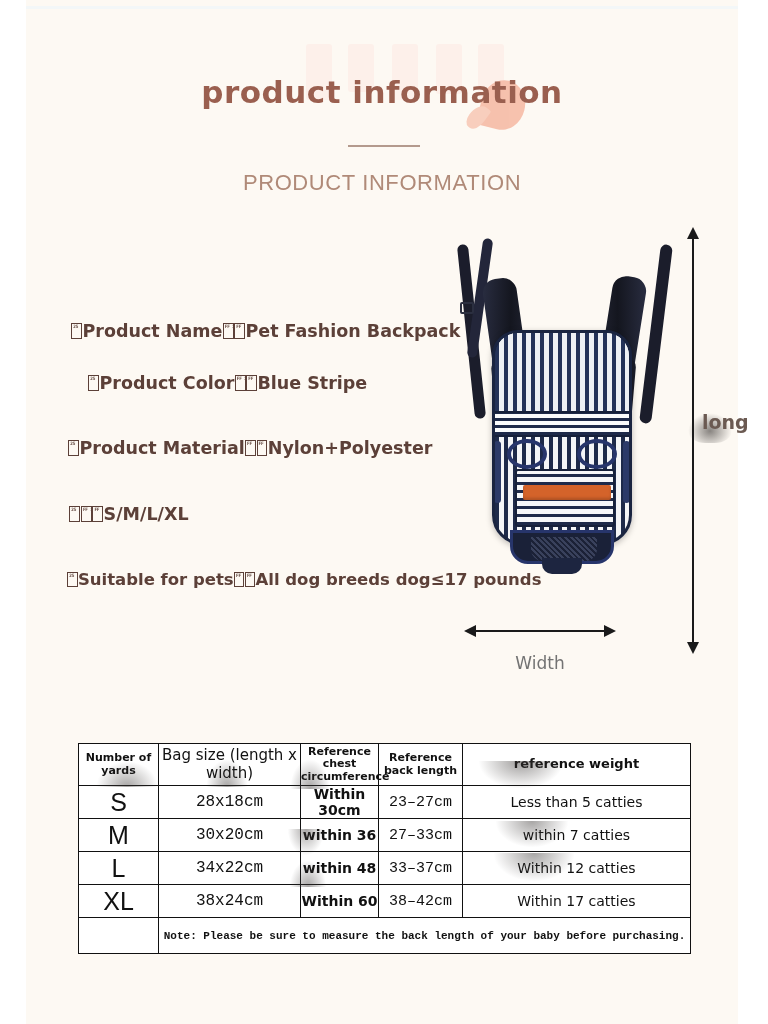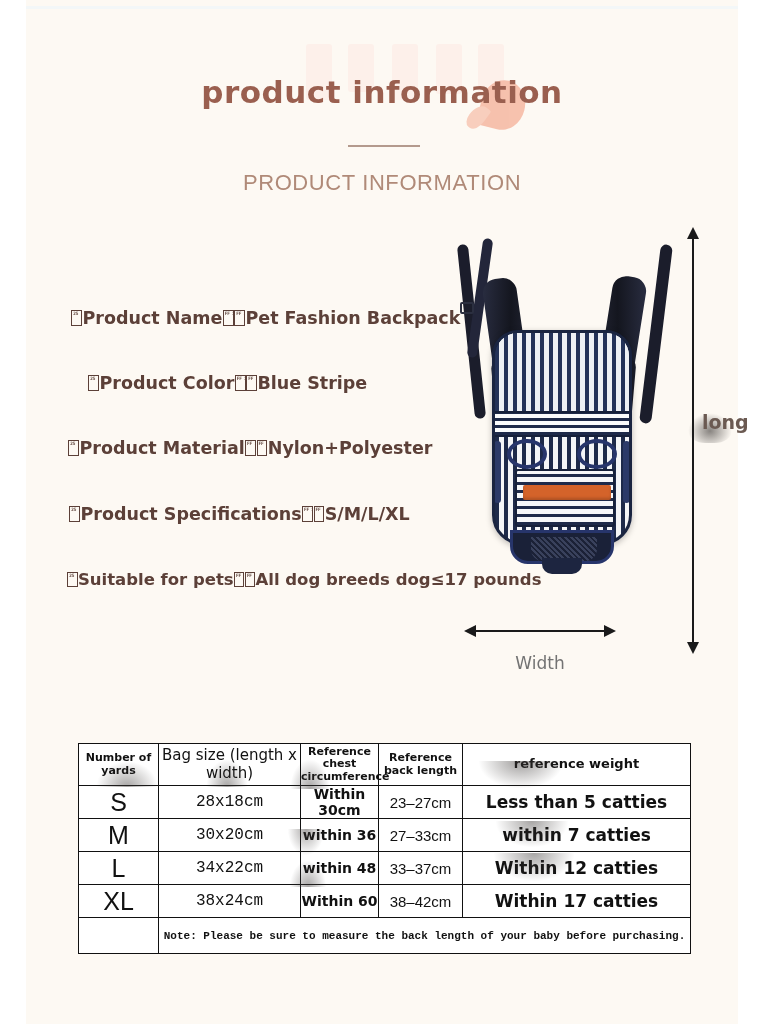--- a/index.html
+++ b/index.html
@@ -101,21 +101,21 @@
   
   .spec-list { position: absolute; left: 66px; top: 310px; width: 390px; }
   .spec-line {
     font-family: "DejaVu Sans", sans-serif;
     font-size: 17.5px;
     font-weight: 700;
     color: #5c4038;
     white-space: nowrap;
     line-height: 1;
   }
-  .spec-line.l1 { position:absolute; left: 5px;  top: 0px; }
+  .spec-line.l1 { position:absolute; left: 5px;  top: 13px; }
   .spec-line.l2 { position:absolute; left: 22px; top: 65px; }
   .spec-line.l3 { position:absolute; left: 2px;  top: 130px; }
   .spec-line.l4 { position:absolute; left: 3px;  top: 196px; }
   .spec-line.l5 { position:absolute; left: 1px;  top: 262px; font-size: 16.5px; }
 
   .tofu {
     display: inline-block;
     width: .62em; height: .92em;
     border: 1.3px solid #5c4038;
     vertical-align: -2px;
@@ -377,25 +377,25 @@
   td.bag-size {
     font-size: 16px;
     font-family: Liberation Mono, monospace;
   }
   td.chest {
     font-size: 14px;
     font-weight: 700;
   }
   td.backlen {
     font-size: 15px;
-    font-family: Liberation Sans, sans-serif;
+    font-family: Liberation Mono, monospace;
   }
   td.weight {
-    font-size: 17px;
-    font-weight: 700;
+    font-size: 14px;
+    font-weight: 400;
   }
   td.note-cell {
     height: 36px;
     font-size: 11px;
     font-weight: 700;
     font-family: Liberation Mono, monospace;
   }
   td.note-blank { border-right: 1.6px solid #111; }
 
   
@@ -459,21 +459,21 @@
 
     <div class="spec-line l2">
       <span class="tofu"><i>25 CF</i></span><span>Product Color</span><span class="tofu"><i>FF 1A</i></span><span class="tofu"><i>FF 1A</i></span><span>Blue Stripe</span>
     </div>
 
     <div class="spec-line l3">
       <span class="tofu"><i>25 CF</i></span><span>Product Material</span><span class="tofu"><i>FF 1A</i></span><span class="tofu"><i>FF 1A</i></span><span>Nylon+Polyester</span>
     </div>
 
     <div class="spec-line l4">
-      <span class="tofu"><i>25 CF</i></span><span>Product Specifications</span><span class="tofu"><i>FF 1A</i></span><span class="tofu"><i>FF 1A</i></span><span>S/M/L/XL</span>
+      <span class="tofu"><i>25 CF</i></span><span class="tofu"><i>FF 1A</i></span><span class="tofu"><i>FF 1A</i></span><span>S/M/L/XL</span>
     </div>
 
     <div class="spec-line l5">
       <span class="tofu"><i>25 CF</i></span><span>Suitable for pets</span><span class="tofu"><i>FF 1A</i></span><span class="tofu"><i>FF 1A</i></span><span>All dog breeds dog≤17 pounds</span>
     </div>
   </div>
 
   <div class="photo-area">
 
     <div class="bp">

